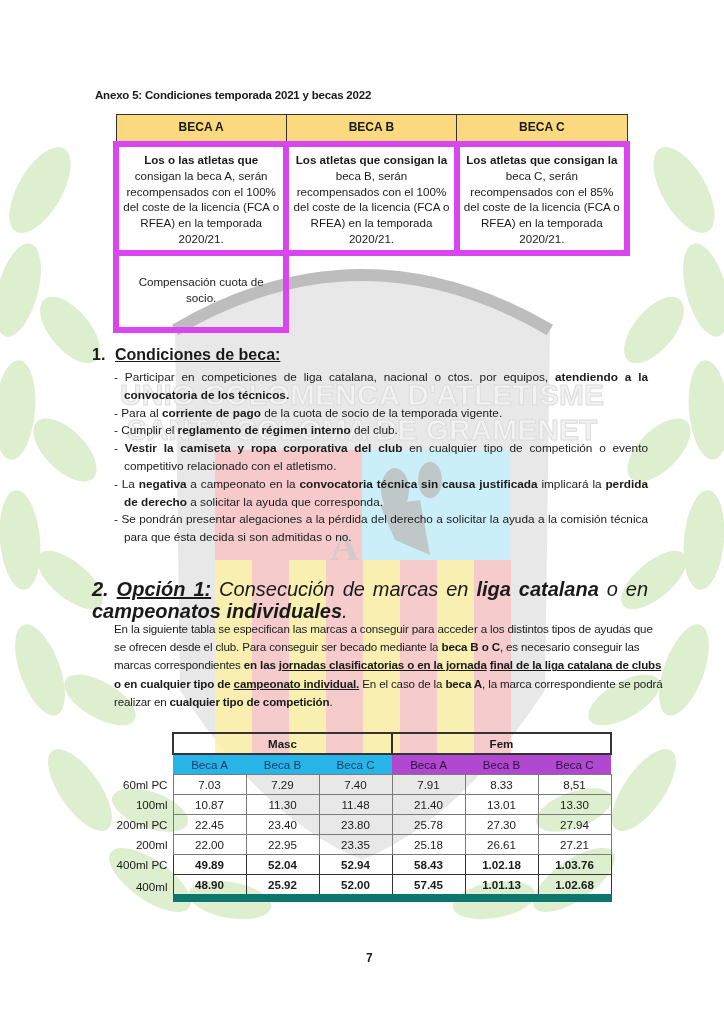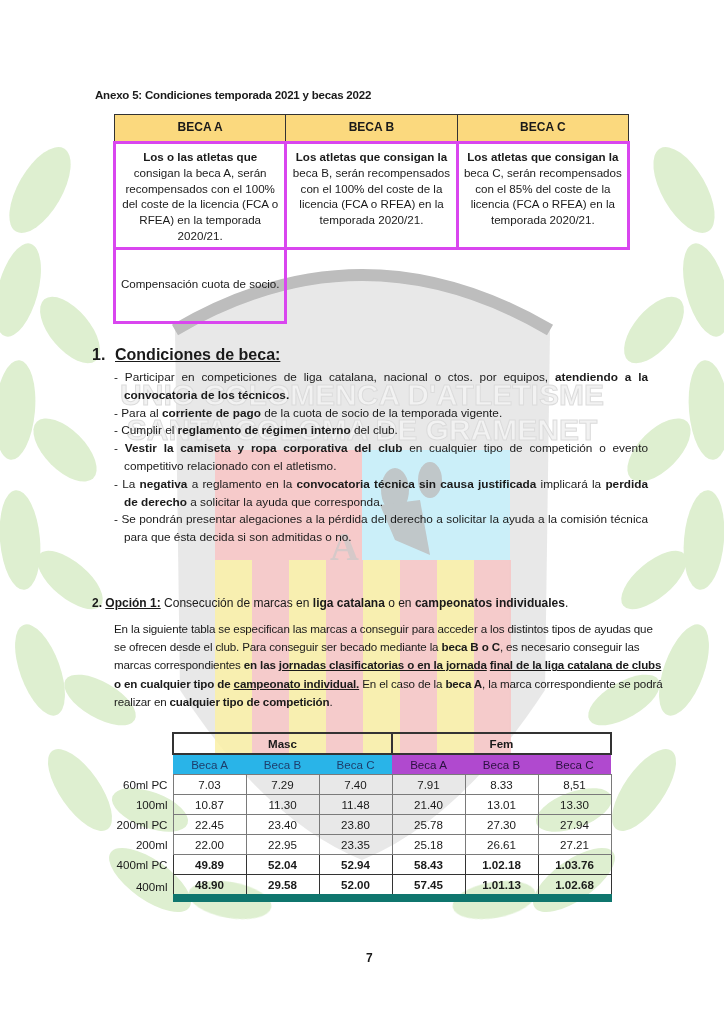--- a/index.html
+++ b/index.html
@@ -22,21 +22,21 @@
   table.becas {
     position: absolute; left: 113px; top: 114px;
     border-collapse: collapse; width: 517px;
     font-size: 11.6px; line-height: 15.8px;
   }
   table.becas th {
     background: #fbd97e; font-weight: bold; height: 26px;
     border: 1px solid #333; text-align: center; font-size: 12px; padding: 0;
   }
   table.becas td {
-    border: 3px solid #d946ef; text-align: center; vertical-align: top;
+    border: 6px solid #d946ef; text-align: center; vertical-align: top;
     padding: 5px 4px 3px 4px; width: 33.3%;
     background: rgba(255,255,255,0.0);
   }
   table.becas td .first { font-weight: bold; }
   table.becas td.empty { border: none; }
   table.becas tr.comp td.comp-cell { height: 58px; vertical-align: middle; padding-bottom: 8px; }
 
   h2.sec {
     position: absolute; margin: 0; font-weight: normal; font-size: 16px;
   }
@@ -45,22 +45,22 @@
 
   ul.conds {
     position: absolute; left: 114px; top: 369px; width: 534px;
     margin: 0; padding: 0; list-style: none;
     font-size: 11.8px; line-height: 17.8px; text-align: justify;
   }
   ul.conds li { padding-left: 10px; text-indent: -10px; }
   ul.conds b { font-weight: bold; }
 
   .opt-heading {
-    position: absolute; left: 92px; top: 592px; width: 556px;
-    font-size: 12px; line-height: 22px; text-align: justify;
+    position: absolute; left: 92px; top: 578px; width: 556px;
+    font-size: 20px; line-height: 22px; text-align: justify; font-style: italic;
   }
   .opt-heading .num { font-weight: bold; }
   .opt-heading .label { font-weight: bold; text-decoration: underline; }
   .opt-heading b { font-weight: bold; }
 
   p.intro {
     position: absolute; left: 114px; top: 620px; width: 550px; margin: 0;
     font-size: 11.6px; line-height: 18.2px; letter-spacing: -0.15px;
   }
   p.intro b { font-weight: bold; }
@@ -179,21 +179,21 @@
 
   <h2 class="sec" style="left:92px; top:346px;">
     <span class="num">1.</span><span class="head">Condiciones de beca:</span>
   </h2>
 
   <ul class="conds" id="conds">
       <li>- <span>Participar en competiciones de liga catalana, nacional o ctos. por equipos, </span><b>atendiendo a la convocatoria de los técnicos.</b></li>
       <li>- <span>Para al </span><b>corriente de pago</b><span> de la cuota de socio de la temporada vigente.</span></li>
       <li>- <span>Cumplir el </span><b>reglamento de régimen interno</b><span> del club.</span></li>
       <li>- <b>Vestir la camiseta y ropa corporativa del club</b><span> en cualquier tipo de competición o evento competitivo relacionado con el atletismo.</span></li>
-      <li>- <span>La </span><b>negativa</b><span> a reglamento en la </span><b>convocatoria técnica sin causa justificada</b><span> implicará la </span><b>perdida de derecho</b><span> a solicitar la ayuda que corresponda.</span></li>
+      <li>- <span>La </span><b>negativa</b><span> a campeonato en la </span><b>convocatoria técnica sin causa justificada</b><span> implicará la </span><b>perdida de derecho</b><span> a solicitar la ayuda que corresponda.</span></li>
       <li>- <span>Se pondrán presentar alegaciones a la pérdida del derecho a solicitar la ayuda a la comisión técnica para que ésta decida si son admitidas o no.</span></li>
     </ul>
 
   <div class="opt-heading">
     <span class="num">2.</span>
     <span class="label">Opción 1:</span><span> Consecución de marcas en </span><b>liga catalana</b><span> o en </span><b>campeonatos individuales</b><span>.</span>
   </div>
 
   <p class="intro"><span>En la siguiente tabla se especifican las marcas a conseguir para acceder a los distintos tipos de ayudas que se ofrecen desde el club. Para conseguir ser becado mediante la </span><b>beca B o C</b><span>, es necesario conseguir las marcas correspondientes </span><b>en las </b><b><u>jornadas clasificatorias o en la jornada</u></b><b> </b><b><u>final de la liga catalana de clubs</u></b><b> o en cualquier tipo de </b><b><u>campeonato individual.</u></b><span> En el caso de la </span><b>beca A</b><span>, la marca correspondiente se podrá realizar en </span><b>cualquier tipo de competición</b><span>.</span></p>
 
@@ -257,21 +257,21 @@
             <td class="v">49.89</td>
             <td class="v">52.04</td>
             <td class="v">52.94</td>
             <td class="v">58.43</td>
             <td class="v">1.02.18</td>
             <td class="v">1.03.76</td>
           </tr>
           <tr class="bold last">
             <td class="rl">400ml</td>
             <td class="v">48.90</td>
-            <td class="v">29.58</td>
+            <td class="v">25.92</td>
             <td class="v">52.00</td>
             <td class="v">57.45</td>
             <td class="v">1.01.13</td>
             <td class="v">1.02.68</td>
           </tr>
         </tbody>
     </table>
   </div>
 
   <div class="page-num">7</div>

